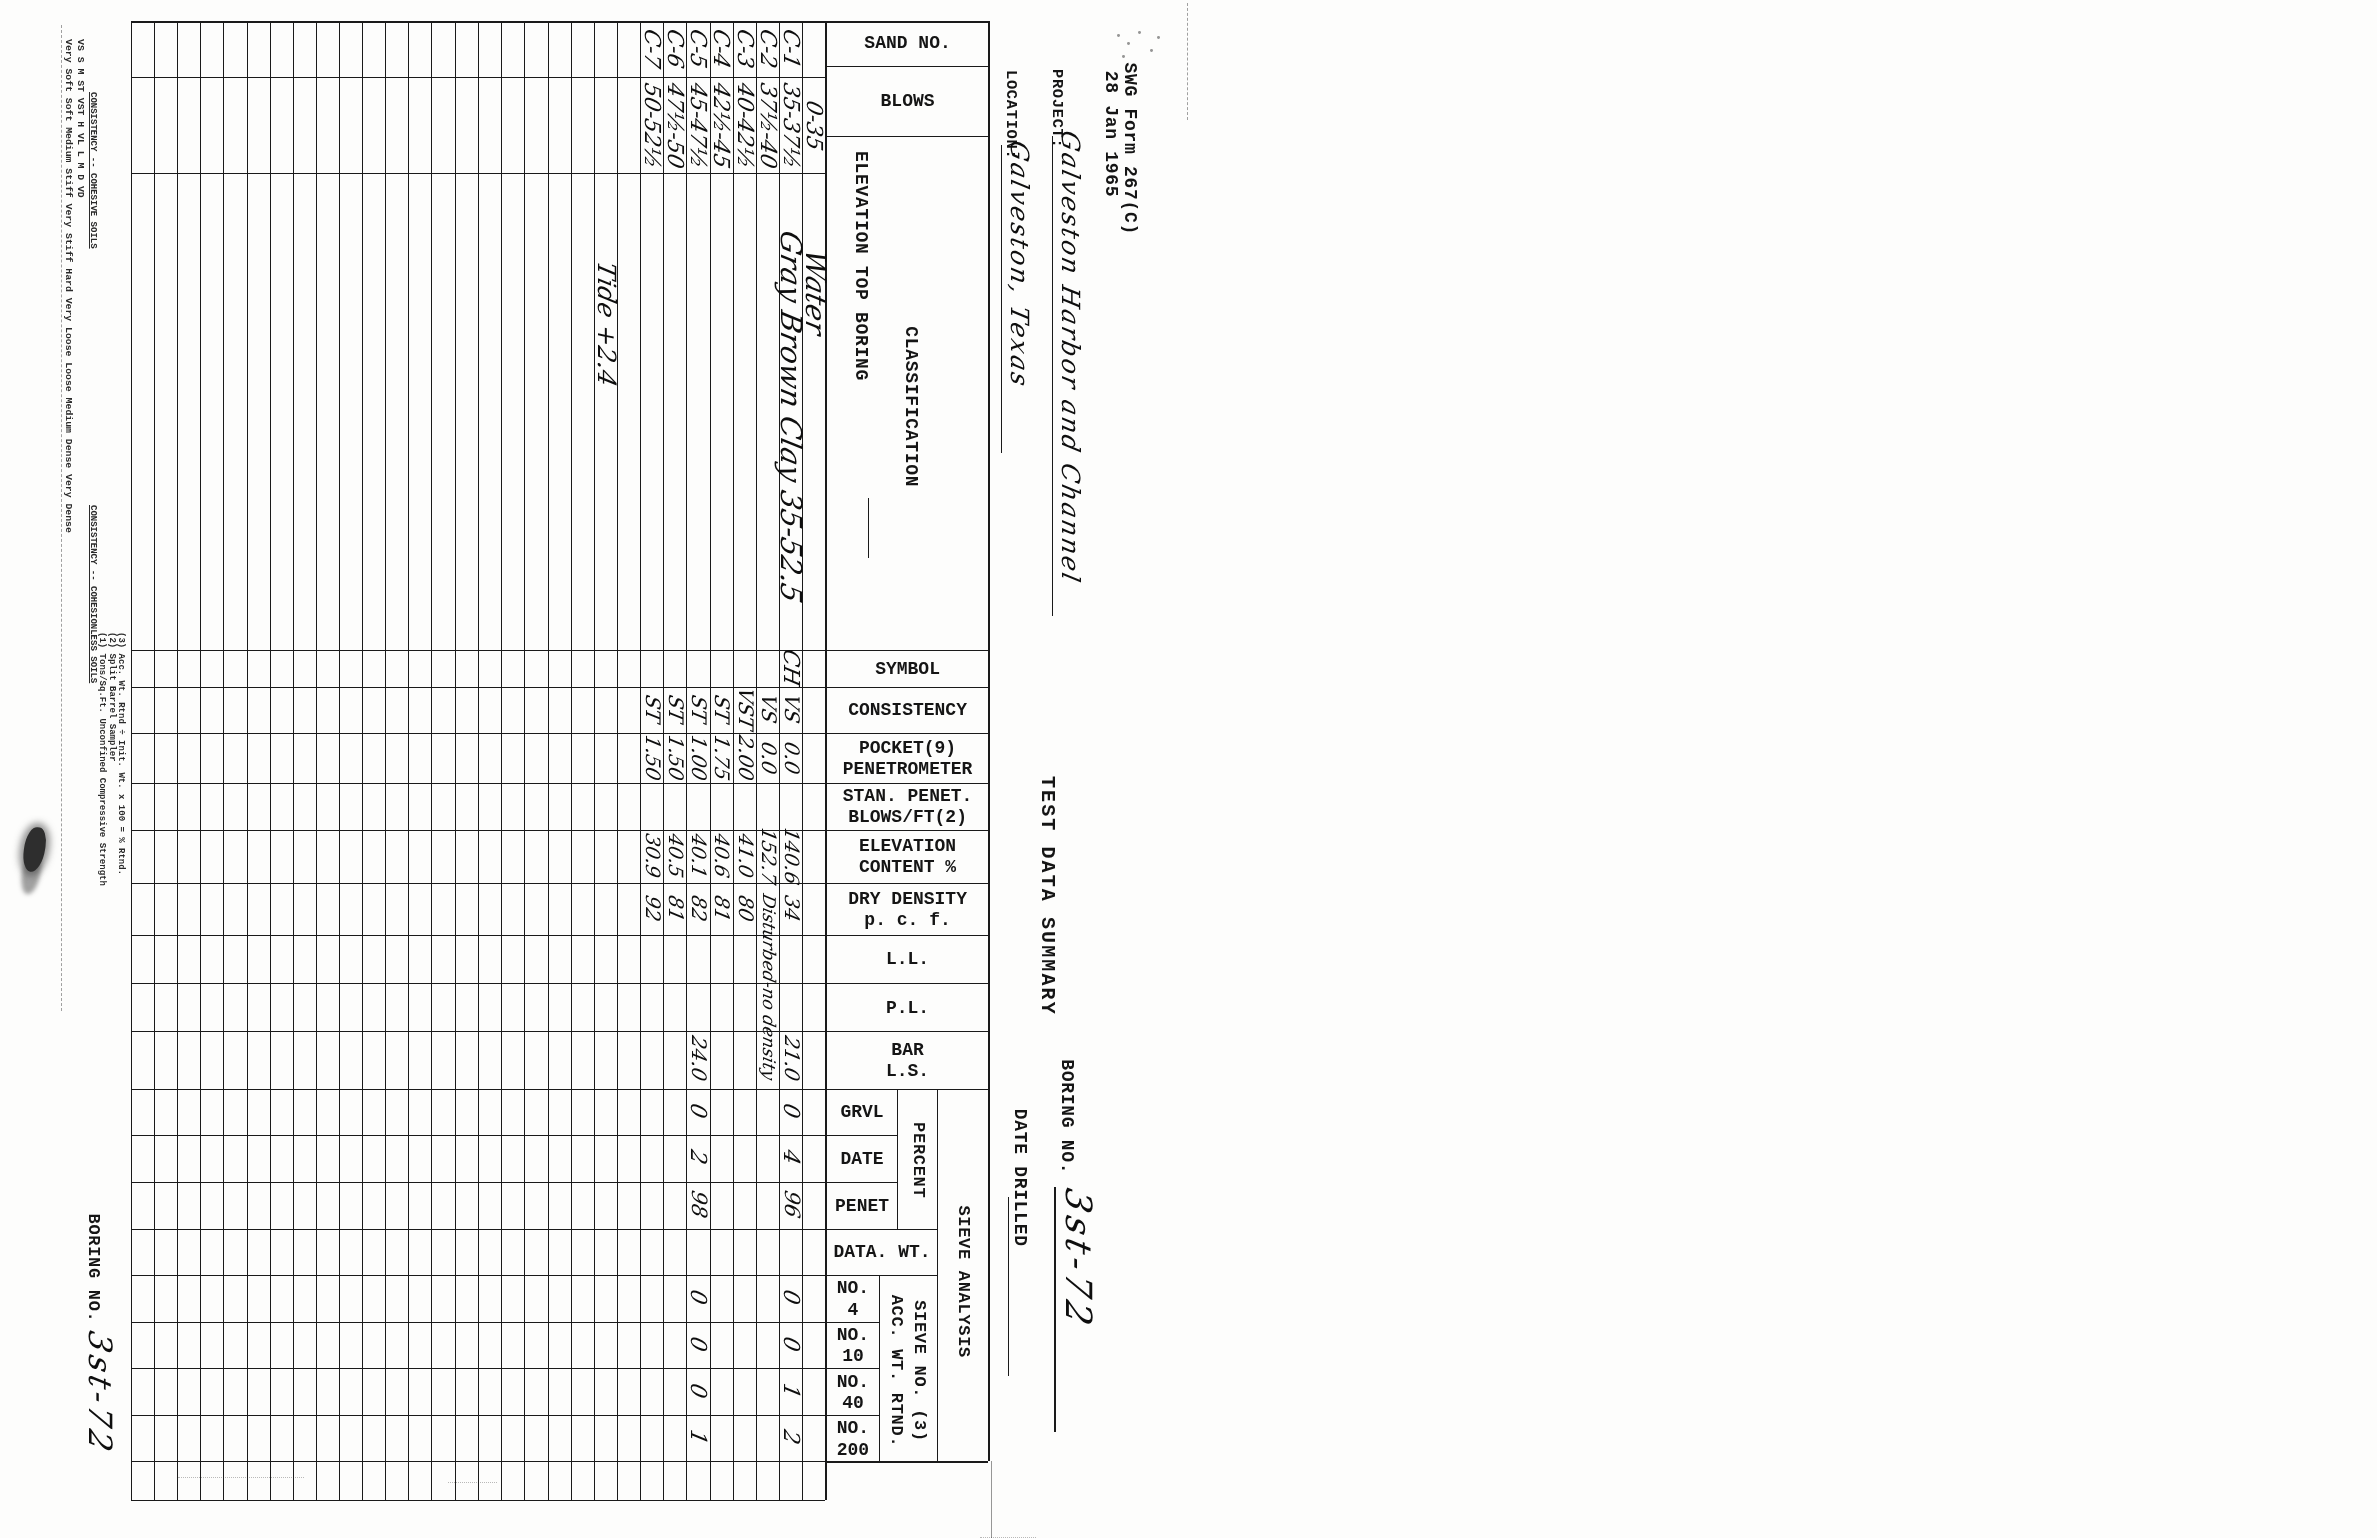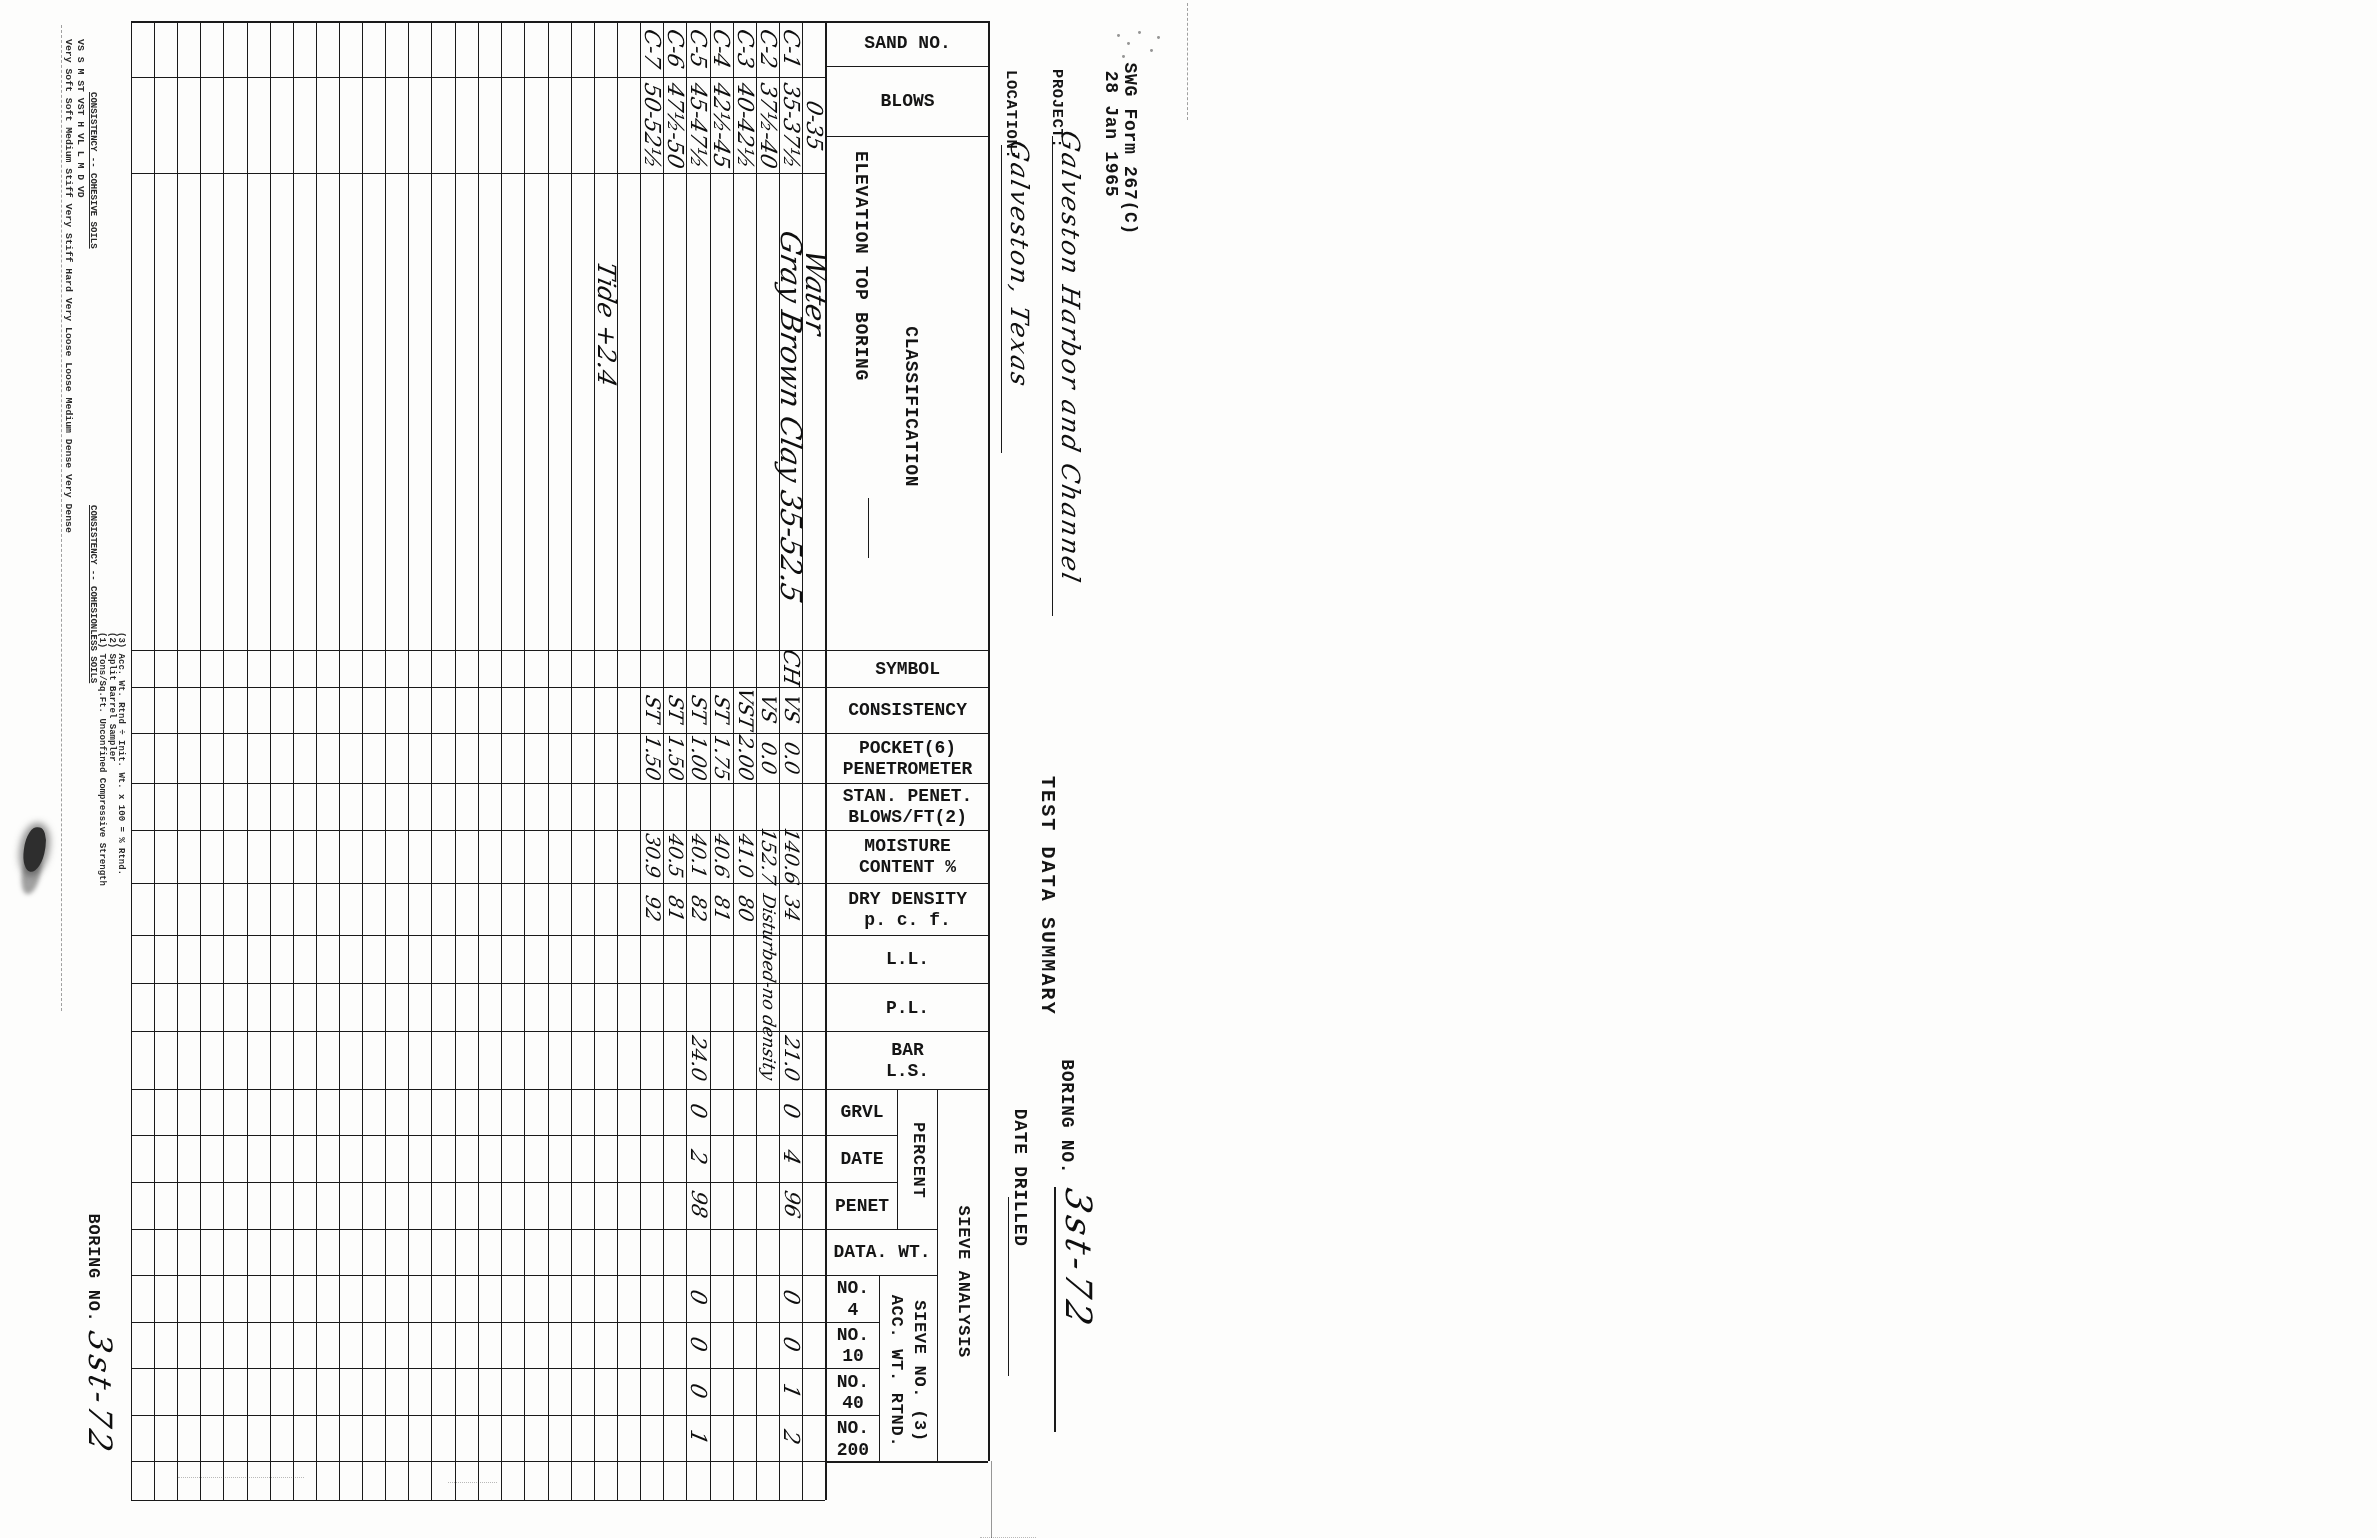--- a/index.html
+++ b/index.html
@@ -72,25 +72,25 @@
   <div class="vt t sm lft uline" style="--cx:131;--y1:132;--y2:432;--h:17;font-size:9px;">CONSISTENCY -- COHESIVE SOILS</div>
   <div class="vt t sm lft uline" style="--cx:131;--y1:722;--y2:1035;--h:17;font-size:9px;">CONSISTENCY -- COHESIONLESS SOILS</div>
   <div class="vt t sm lft" style="--cx:145;--y1:903;--y2:1420;--h:17;font-size:9px;">(1) Tons/Sq.Ft. Unconfined Compressive Strength</div>
   <div class="vt t sm lft" style="--cx:158;--y1:903;--y2:1180;--h:17;font-size:9px;">(2) Split Barrel Sampler</div>
   <div class="vt t sm lft" style="--cx:171;--y1:903;--y2:1420;--h:17;font-size:9px;">(3) Acc. Wt. Rtnd ÷ Init. Wt. x 100 = % Rtnd.</div>
 
   <div class="hc" style="--x1:1180;--x2:1413;--y1:30;--y2:95;">SAND NO.</div>
   <div class="hc" style="--x1:1180;--x2:1413;--y1:95;--y2:194;">BLOWS</div>
   <div class="hc" style="--x1:1180;--x2:1413;--y1:930;--y2:983;">SYMBOL</div>
   <div class="hc" style="--x1:1180;--x2:1413;--y1:983;--y2:1048;">CONSISTENCY</div>
-  <div class="hc" style="--x1:1180;--x2:1413;--y1:1048;--y2:1120;">POCKET(6)
+  <div class="hc" style="--x1:1180;--x2:1413;--y1:1048;--y2:1120;">POCKET(9)
 PENETROMETER</div>
   <div class="hc" style="--x1:1180;--x2:1413;--y1:1120;--y2:1187;">STAN. PENET.
 BLOWS/FT(2)</div>
-  <div class="hc" style="--x1:1180;--x2:1413;--y1:1187;--y2:1263;">MOISTURE
+  <div class="hc" style="--x1:1180;--x2:1413;--y1:1187;--y2:1263;">ELEVATION
 CONTENT %</div>
   <div class="hc" style="--x1:1180;--x2:1413;--y1:1263;--y2:1337;">DRY DENSITY
 p. c. f.</div>
   <div class="hc" style="--x1:1180;--x2:1413;--y1:1337;--y2:1406;">L.L.</div>
   <div class="hc" style="--x1:1180;--x2:1413;--y1:1406;--y2:1475;">P.L.</div>
   <div class="hc" style="--x1:1180;--x2:1413;--y1:1475;--y2:1557;">BAR
 L.S.</div>
   <div class="hc" style="--x1:1180;--x2:1283;--y1:1557;--y2:1623;">GRVL</div>
   <div class="hc" style="--x1:1180;--x2:1283;--y1:1623;--y2:1690;">DATE</div>
   <div class="hc" style="--x1:1180;--x2:1283;--y1:1690;--y2:1757;">PENET</div>

